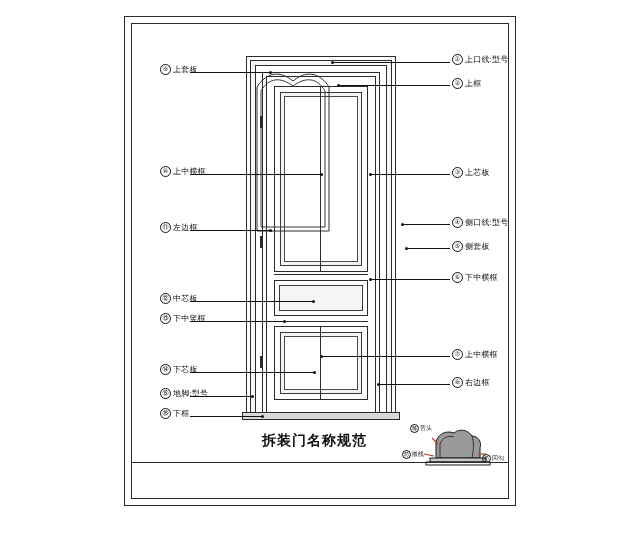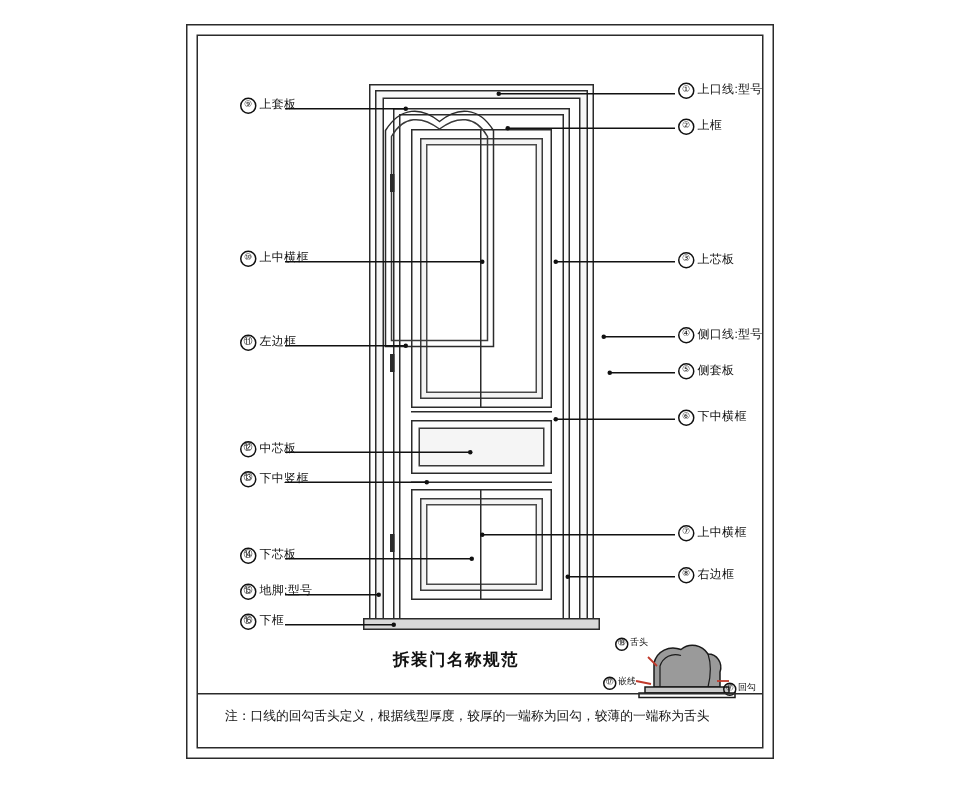--- a/index.html
+++ b/index.html
@@ -216,21 +216,21 @@
   }
   .dot {
     position: absolute;
     width: 3px;
     height: 3px;
     border-radius: 50%;
     background: #111111;
   }
   .caption {
     position: absolute;
-    font-size: 11px;
+    font-size: 14px;
     font-weight: bold;
     color: #111111;
     letter-spacing: 1px;
   }
   .note {
     position: absolute;
     left: 150px;
     top: 470px;
     width: 330px;
     font-size: 8.5px;
@@ -429,15 +429,14 @@
     </div>
     <div class="dlabel" style="left:-14px; top:26px;">
       <span class="num">⑰</span><span>嵌线</span>
     </div>
     <div class="dlabel" style="left:66px; top:30px;">
       <span class="num">⑰</span><span>回勾</span>
     </div>
   </div>
 
   <div class="note-divider"></div>
-  <div class="note">注：口线的回勾舌头定义，根据线型厚度，较厚的一端称为回勾，较薄的一端称为舌头</div>
 
 </div>
 
 </body></html>

